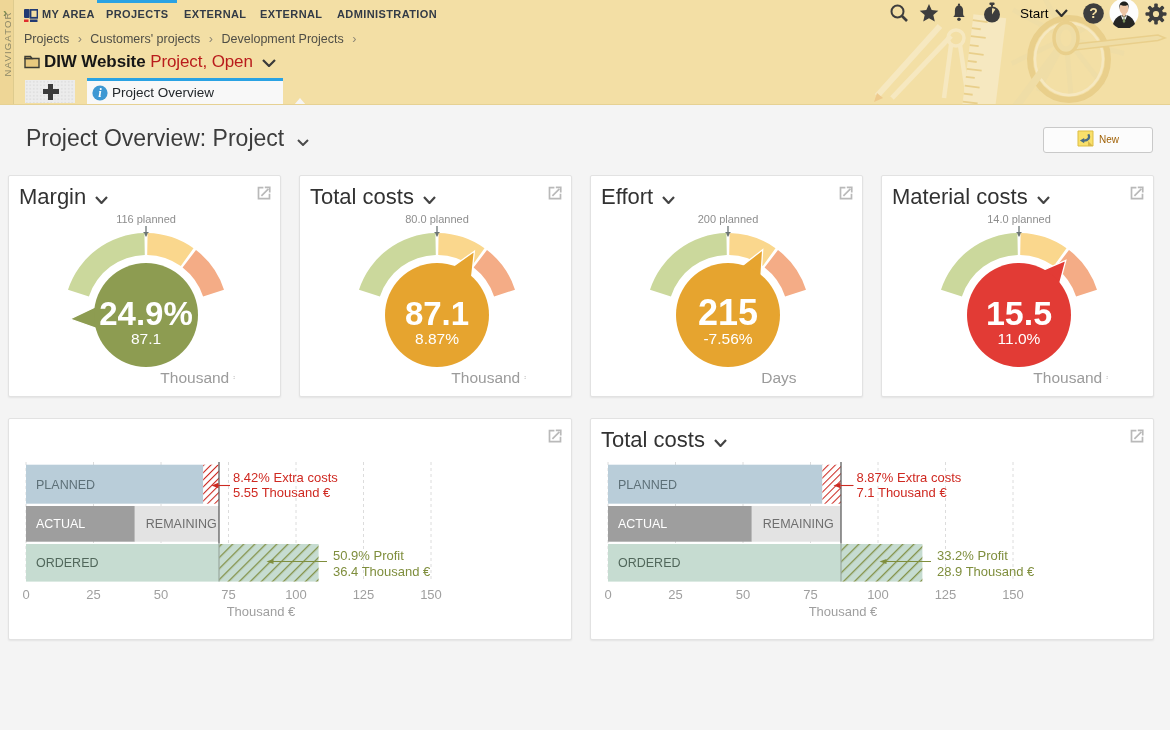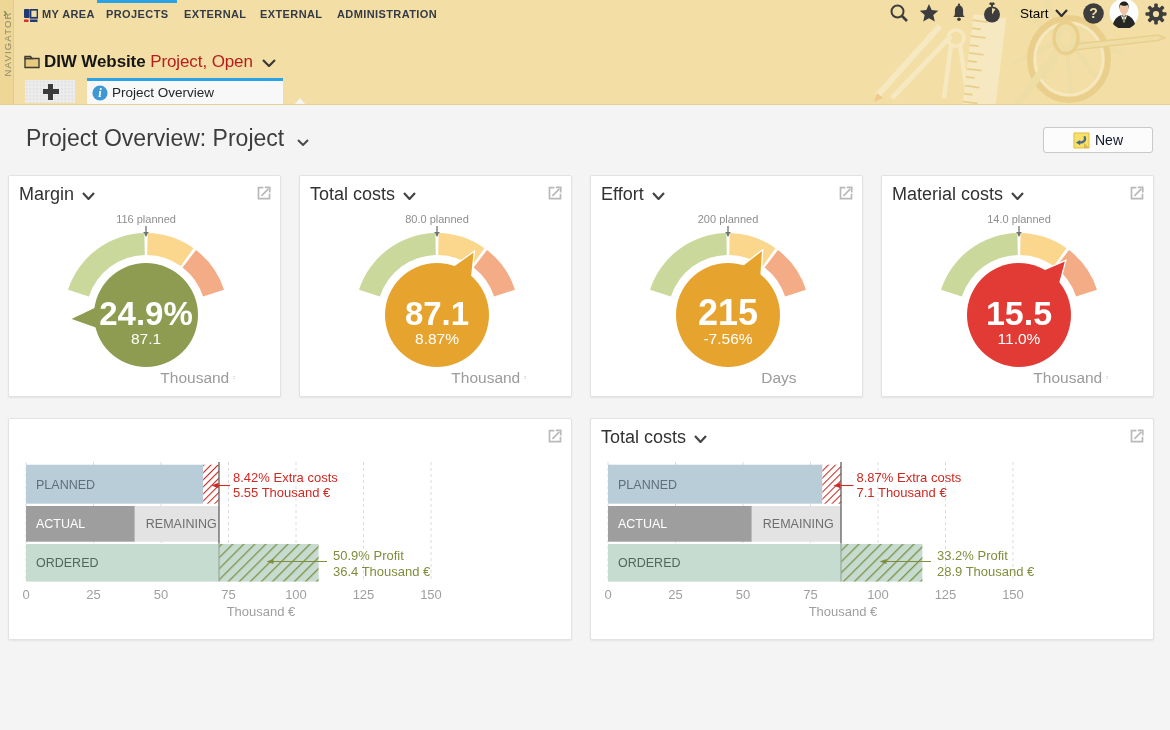--- a/index.html
+++ b/index.html
@@ -23,23 +23,23 @@
 .tabplus .pv { position:absolute; left:23.3px; top:3.6px; width:4.4px; height:16px; background:#3b3b3b; }
 
 .tabactive { position:absolute; left:87px; top:78px; width:196px; height:27px; background:#f8f8f8; border-top:3.4px solid #2aa2e3; z-index:4; }
 .tabactive .ticon { position:absolute; left:5px; top:4px; }
 .tabactive .tlabel { position:absolute; left:25px; top:4px; font-size:13.5px; color:#23272b; }
 .tabnotch { position:absolute; left:294px; top:98px; width:0; height:0; border-left:6px solid transparent; border-right:6px solid transparent; border-bottom:7px solid #f5f5f5; z-index:6; }
 .content { position:absolute; left:0; top:105px; width:1170px; height:455px; background:#f4f4f4; }
 h1 { position:absolute; left:26px; top:20px; font-size:23px; font-weight:400; color:#3c3c3c; }
 .newbtn { position:absolute; left:1043px; top:22px; width:110px; height:26px; border:1px solid #c9c9c9; border-radius:3px; background:#fcfcfc; text-align:center; }
 .newbtn svg { vertical-align:-4px; margin-right:5px; }
-.newbtn span { font-size:14px; color:#0f172a; line-height:24px; }
+.newbtn span { font-size:10px; color:#a16207; line-height:24px; }
 .card { position:absolute; background:#fff; border:1px solid #e2e2e2; border-radius:2px; box-shadow:0 1px 2px rgba(0,0,0,0.07); }
-.ctitle { position:absolute; left:10px; top:8px; font-size:18px; color:#323232; white-space:nowrap; }
+.ctitle { position:absolute; left:10px; top:8px; font-size:22px; color:#323232; white-space:nowrap; }
 .ctitle .chev { margin-left:3px; }
 .ext { position:absolute; right:8px; top:9px; }
 .gsvg { position:absolute; left:0; top:26px; }
 .gplan { font-size:11px; fill:#8e8e8e; }
 .gval { font-weight:700; fill:#fff; }
 .gsub { font-size:15.5px; fill:#fff; }
 .gunit { font-size:15.5px; fill:#9b9b9b; }
 .bsvg { position:absolute; left:0; top:28px; }
 .blab { font-size:12.5px; }
 .bax { font-size:13px; fill:#9f9f9f; }
@@ -162,20 +162,21 @@
           <rect x="9.2" y="0.5" width="3.6" height="5" rx="1" fill="#3d3d3d" transform="rotate(135 11 11)"></rect>
           <rect x="9.2" y="0.5" width="3.6" height="5" rx="1" fill="#3d3d3d" transform="rotate(180 11 11)"></rect>
           <rect x="9.2" y="0.5" width="3.6" height="5" rx="1" fill="#3d3d3d" transform="rotate(225 11 11)"></rect>
           <rect x="9.2" y="0.5" width="3.6" height="5" rx="1" fill="#3d3d3d" transform="rotate(270 11 11)"></rect>
           <rect x="9.2" y="0.5" width="3.6" height="5" rx="1" fill="#3d3d3d" transform="rotate(315 11 11)"></rect>
           <circle cx="11" cy="11" r="7.2" fill="#3d3d3d"></circle>
           <circle cx="11" cy="11" r="3.1" fill="#f3dfa5"></circle>
         </svg>
       </div>
 </div>
+<div class="crumb">Projects <span class="sep">›</span> Customers' projects <span class="sep">›</span> Development Projects <span class="sep">›</span></div>
 <div class="titlerow">
       <div style="position:absolute;left:0;top:3px"><svg width="16" height="14" viewBox="0 0 16 14">
           <path d="M1 3.5 L1 12.5 L15 12.5 L15 3.5 Z" fill="#e8c97e" stroke="#3c3c34" stroke-width="1.4"></path>
           <path d="M1 3.5 L1 1.5 L6.5 1.5 L8 3.5 Z" fill="#e8c97e" stroke="#3c3c34" stroke-width="1.4"></path>
         </svg></div>
 <div class="ptitle">DIW Website <span class="psub">Project, Open</span>&nbsp;&nbsp;<svg class="chev" width="14" height="8" viewBox="0 0 14 8">
           <path d="M1 1 L7.0 7 L13 1" fill="none" stroke="#3a3a3a" stroke-width="2.2"></path>
         </svg></div>
     </div>
 <div class="tabplus">

